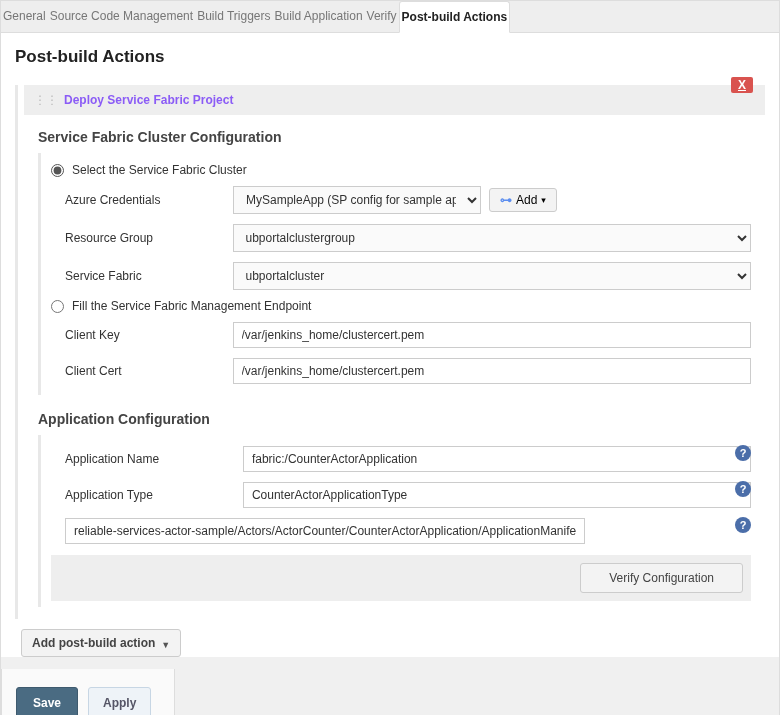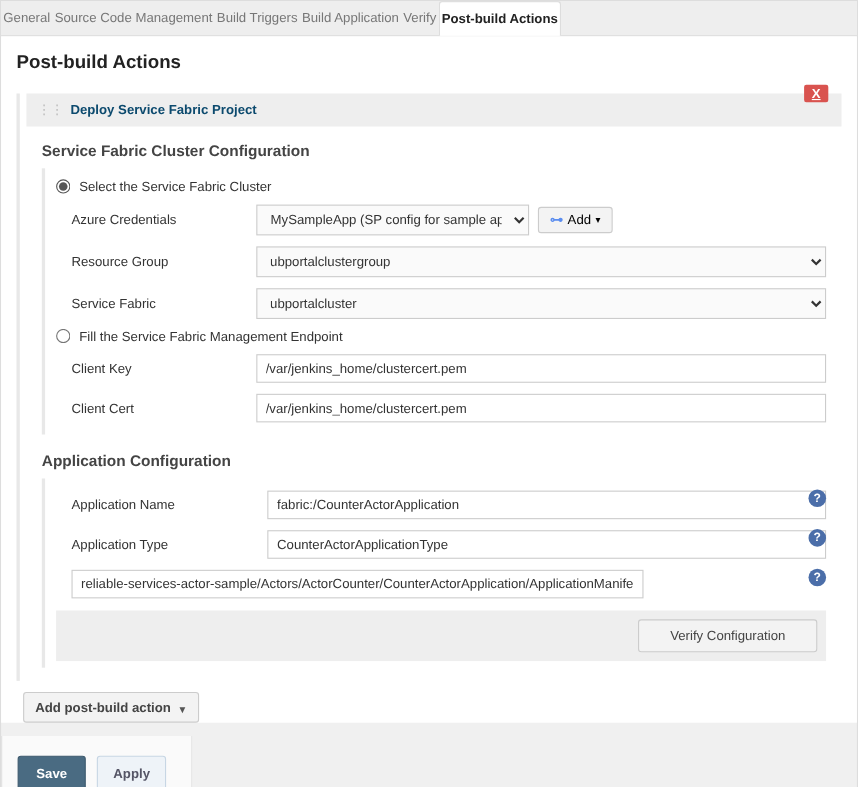--- a/index.html
+++ b/index.html
@@ -6,26 +6,26 @@
 body{background:#f0f0f0;color:#333}
 .outer{border:1px solid #ddd;width:780px;background:#f0f0f0}
 .tabs{display:flex;background:#eee;border-bottom:1px solid #ddd}
 .tab{padding:8px 2px;color:#777;cursor:pointer}
 .tab.active{background:#fff;color:#222;font-weight:bold;border:1px solid #ddd;border-bottom:1px solid #fff;margin-bottom:-1px;border-radius:3px 3px 0 0}
 .page{background:#fff;padding:14px 14px 0 14px}
 h1{font-size:17px;font-weight:bold;color:#222;margin-bottom:18px}
 .pbwrap{border-left:3px solid #e8e8e8;padding-left:6px}
 .pbhead{background:#eee;padding:8px 10px;position:relative;display:flex;align-items:center;gap:6px}
 .gripicon{color:#bbb;font-size:12px}
-.pbtitle{font-weight:bold;color:#0c4a6e}
+.pbtitle{font-weight:bold;color:#8b5cf6}
 .xbtn{position:absolute;right:12px;top:-8px;background:#d9534f;color:#fff;padding:1px 7px;font-weight:bold;border-radius:2px;text-decoration:underline;cursor:pointer}
 .section{padding:12px 14px}
 h2{font-size:14px;font-weight:bold;color:#444;margin:2px 0 8px 0}
 .indent{border-left:3px solid #e8e8e8;padding:6px 0 6px 10px;margin-top:8px}
-.rrow{display:flex;align-items:flex-start;gap:8px;padding:4px 0}
+.rrow{display:flex;align-items:flex-end;gap:8px;padding:4px 0}
 .rrow input[type=radio]{accent-color:#555}
 .frow{display:flex;align-items:center;gap:8px;padding:5px 0 5px 14px}
 .flabel{width:160px;color:#333}
 .flabel2{width:174px;color:#333}
 select,input[type=text]{border:1px solid #ccc;background:#fff;padding:5px 8px;font-size:12px;color:#333}
 select{background:#fafafa}
 .sel-narrow{width:248px}
 .sel-wide{width:520px}
 .txt-mid{width:520px}
 .txt-wide{width:520px}

